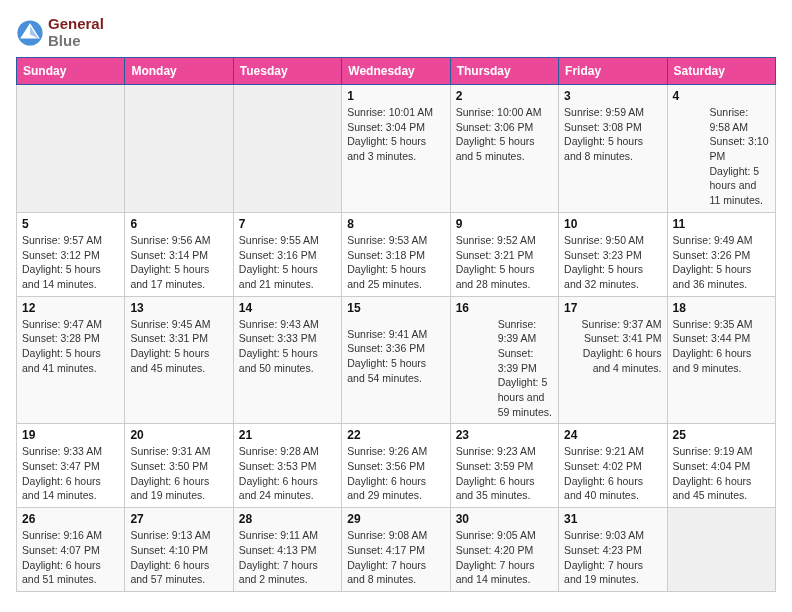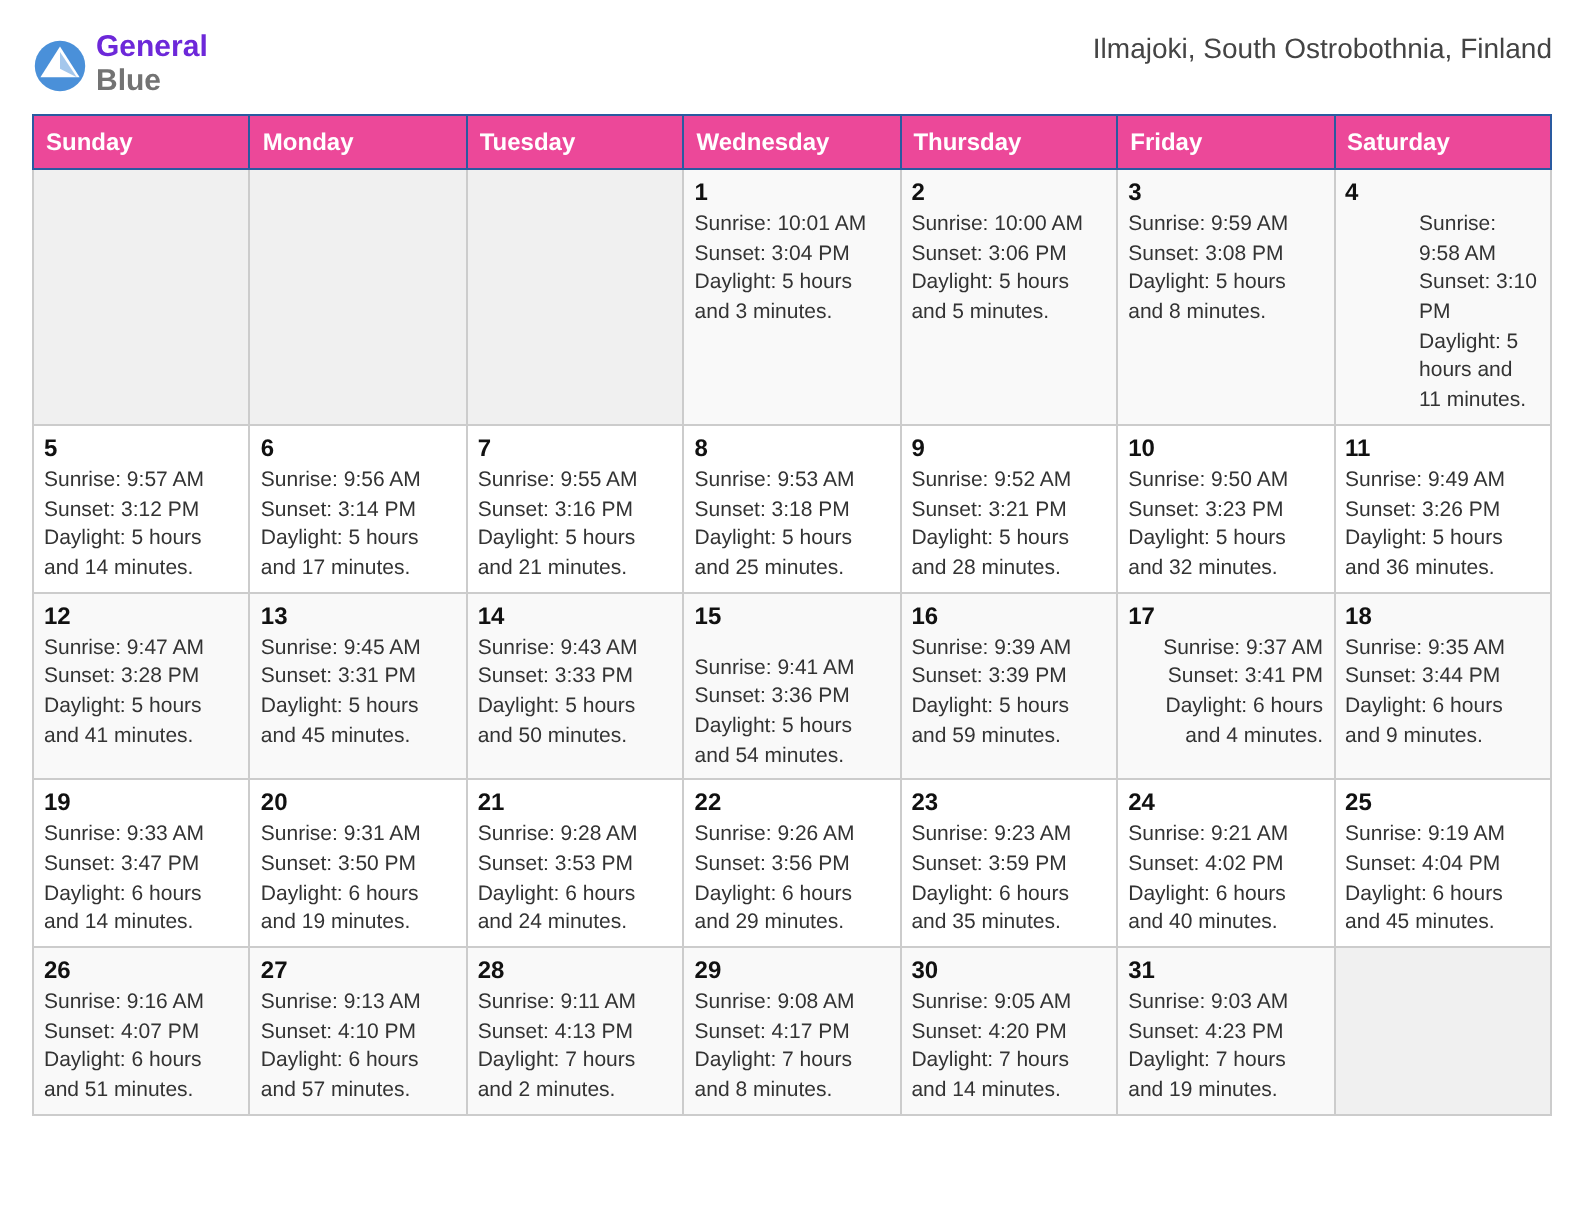--- a/index.html
+++ b/index.html
@@ -21,21 +21,21 @@
       align-items: center;
       gap: 4px;
     }
     .logo-text {
       display: flex;
       flex-direction: column;
       font-weight: bold;
       font-size: 15px;
       line-height: 1.1;
     }
-    .logo-text span:first-child { color: #6d28d9; }
+    .logo-text span:first-child { color: #7f1d1d; }
     .logo-text span:last-child { color: #737373; }
     .logo-icon {
       width: 28px;
       height: 28px;
     }
     .title-block {
       text-align: right;
     }
     .title-block h1 {
       font-size: 28px;
@@ -99,21 +99,20 @@
       <circle cx="20" cy="20" r="18" fill="#4a90d9"></circle>
       <polygon points="20,6 34,28 6,28" fill="white"></polygon>
       <polygon points="20,10 32,28 20,22" fill="#4a90d9" opacity="0.5"></polygon>
     </svg>
     <div class="logo-text">
       <span>General</span>
       <span>Blue</span>
     </div>
   </div>
   <div class="title-block">
-    <h2>Ilmajoki, South Ostrobothnia, Finland</h2>
   </div>
 </div>
 
 <table class="calendar">
   <thead>
     <tr>
     <th>Sunday</th>
         <th>Monday</th>
         <th>Tuesday</th>
         <th>Wednesday</th>
@@ -216,21 +215,21 @@
 Daylight: 5 hours and 50 minutes.</div>
         </td>
         <td>
           <div class="day-num">15</div>
           <div class="day-info" style="white-space: pre-line; margin-top: 12px;">Sunrise: 9:41 AM
 Sunset: 3:36 PM
 Daylight: 5 hours and 54 minutes.</div>
         </td>
         <td>
           <div class="day-num">16</div>
-          <div class="day-info" style="white-space: pre-line;">Sunrise: 9:39 AM
+          <div class="day-info" style="white-space: pre-line; margin-left: 42px;">Sunrise: 9:39 AM
 Sunset: 3:39 PM
 Daylight: 5 hours and 59 minutes.</div>
         </td>
         <td>
           <div class="day-num">17</div>
           <div class="day-info" style="white-space: pre-line; text-align: right;">Sunrise: 9:37 AM
 Sunset: 3:41 PM
 Daylight: 6 hours and 4 minutes.</div>
         </td>
         <td>

